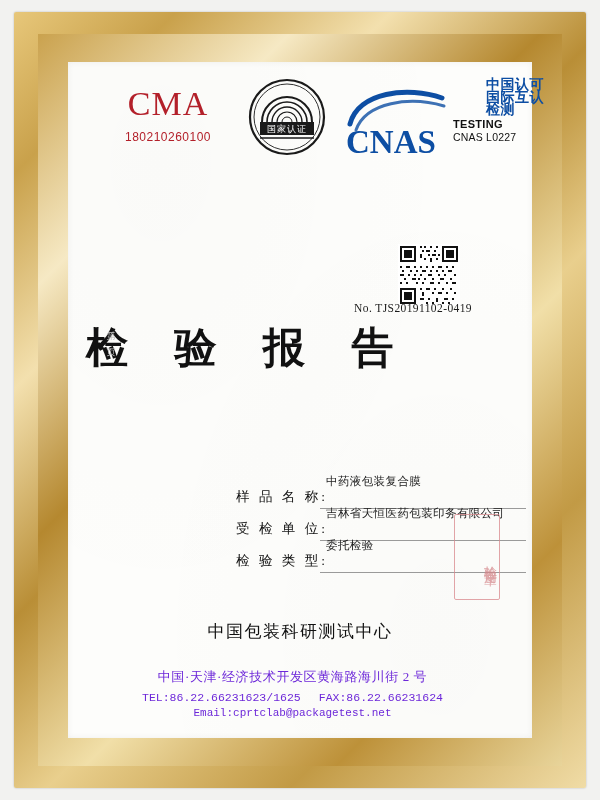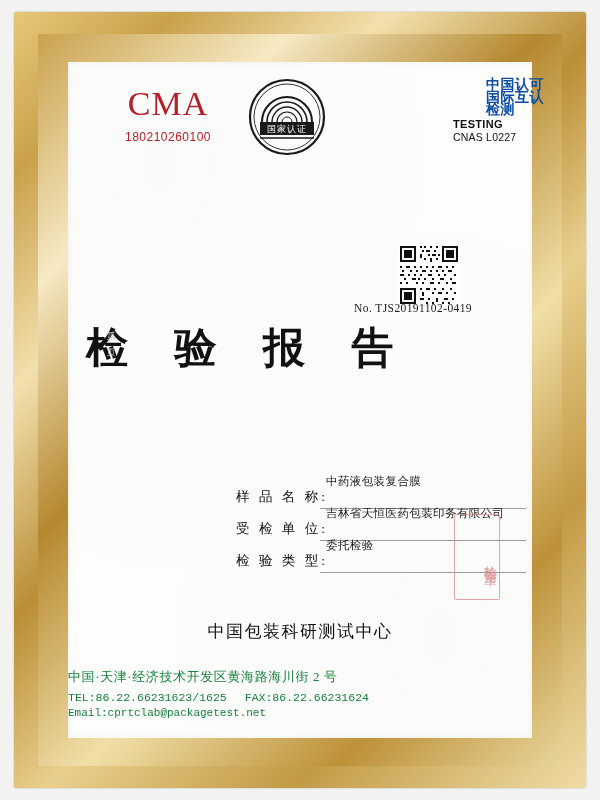--- a/index.html
+++ b/index.html
@@ -233,22 +233,23 @@
     color: #111;
     letter-spacing: 1.5px;
   }
 
   
   .footer {
     position: absolute;
     left: 0;
     right: 15px;
     top: 606px;
-    font-family: "Liberation Serif", serif;
-    color: #15803d;
+    text-align: center;
+    font-family: "Liberation Serif", serif;
+    color: #6d28d9;
   }
   .footer .addr {
     font-size: 13px;
     letter-spacing: 0.6px;
     margin-bottom: 5px;
   }
   .footer .tel {
     font-family: "Liberation Mono", monospace;
     font-size: 11.5px;
     letter-spacing: 0px;
@@ -335,20 +336,27 @@
               <path d="M19,44 A20,20 0 0 1 59,44" fill="none" stroke="#1a1a1a" stroke-width="1.6"></path>
               <path d="M24,44 A15,15 0 0 1 54,44" fill="none" stroke="#1a1a1a" stroke-width="1.4"></path>
               <path d="M29,44 A10,10 0 0 1 49,44" fill="none" stroke="#1a1a1a" stroke-width="1.2"></path>
               <path d="M34,44 A5,5 0 0 1 44,44" fill="none" stroke="#1a1a1a" stroke-width="1"></path>
               <rect x="12" y="44" width="54" height="13" fill="#1a1a1a"></rect>
               <text x="39" y="54" font-family="Liberation Serif, serif" font-size="9" fill="#ffffff" text-anchor="middle" letter-spacing="1">国家认证</text>
               <line x1="12" y1="60" x2="66" y2="60" stroke="#1a1a1a" stroke-width="1.4"></line>
             </svg>
           </div>
 
+          <div class="cnas">
+            <svg class="cnas-swoosh" viewBox="0 0 100 48">
+              <path d="M4,40 C12,8 62,2 96,14" fill="none" stroke="#0d4ea3" stroke-width="5" stroke-linecap="round"></path>
+              <path d="M10,46 C20,18 64,12 98,22" fill="none" stroke="#0d4ea3" stroke-width="3" stroke-linecap="round" opacity="0.8"></path>
+            </svg>
+            <div class="cnas-text" style="margin-top:38px;">CNAS</div>
+          </div>
 
           <div class="cnas-right">
             <div class="cn">中国认可</div>
             <div class="cn">国际互认</div>
             <div class="cn">检测</div>
             <div class="en">TESTING</div>
             <div class="code">CNAS L0227</div>
           </div>
         </div>
 

